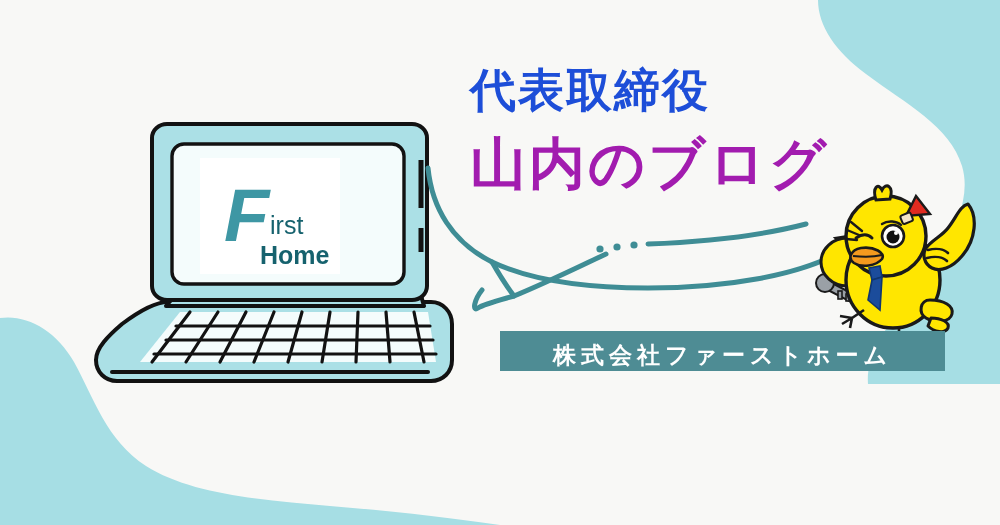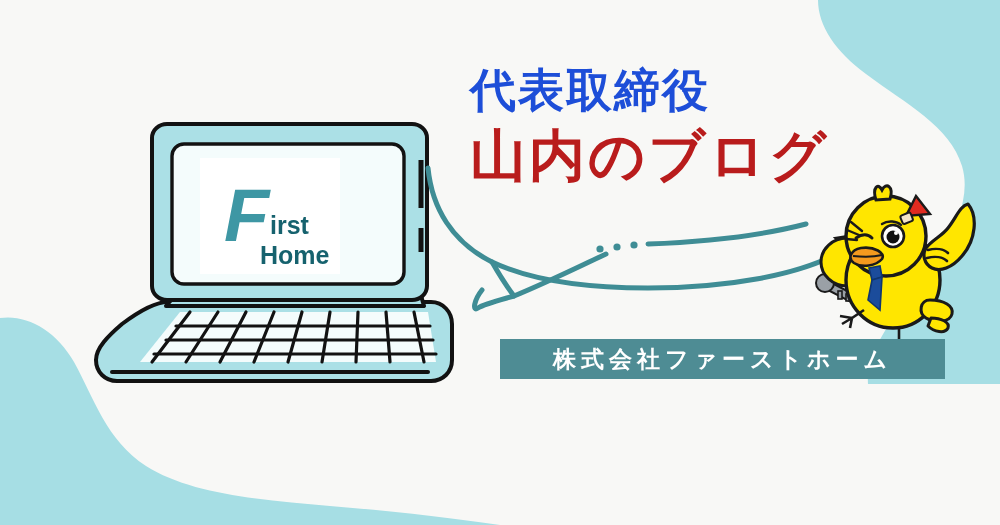--- a/index.html
+++ b/index.html
@@ -38,36 +38,36 @@
     line-height: 1.05;
     font-weight: bold;
     color: #1d4ed8;
     letter-spacing: 2px;
     white-space: nowrap;
   }
   #heading .line2 {
     font-size: 56px;
     line-height: 1.08;
     font-weight: bold;
-    color: #b91c1c;
+    color: #a21caf;
     letter-spacing: 3px;
-    margin-top: 12px;
+    margin-top: 20px;
     white-space: nowrap;
   }
 
   
   #company-banner {
     position: absolute;
     left: 500px;
-    top: 339px;
+    top: 331px;
     width: 445px;
     height: 40px;
     background: #4E8C94;
     display: flex;
-    align-items: center;
+    align-items: flex-end;
     justify-content: center;
     z-index: 7;
   }
   #company-banner .label {
     color: #FFFFFF;
     font-size: 23px;
     font-weight: bold;
     letter-spacing: 5px;
     white-space: nowrap;
   }
@@ -90,21 +90,21 @@
     font-weight: bold;
     font-style: italic;
     color: #3E97A4;
     line-height: 1;
   }
   #laptop-logo .word-irst {
     position: absolute;
     left: 48px;
     top: 28px;
     font-size: 25px;
-    font-weight: bold;
+    font-weight: normal;
     color: #16626E;
     letter-spacing: 0px;
   }
   #laptop-logo .word-home {
     position: absolute;
     left: 38px;
     top: 58px;
     font-size: 25px;
     font-weight: bold;
     color: #16626E;

